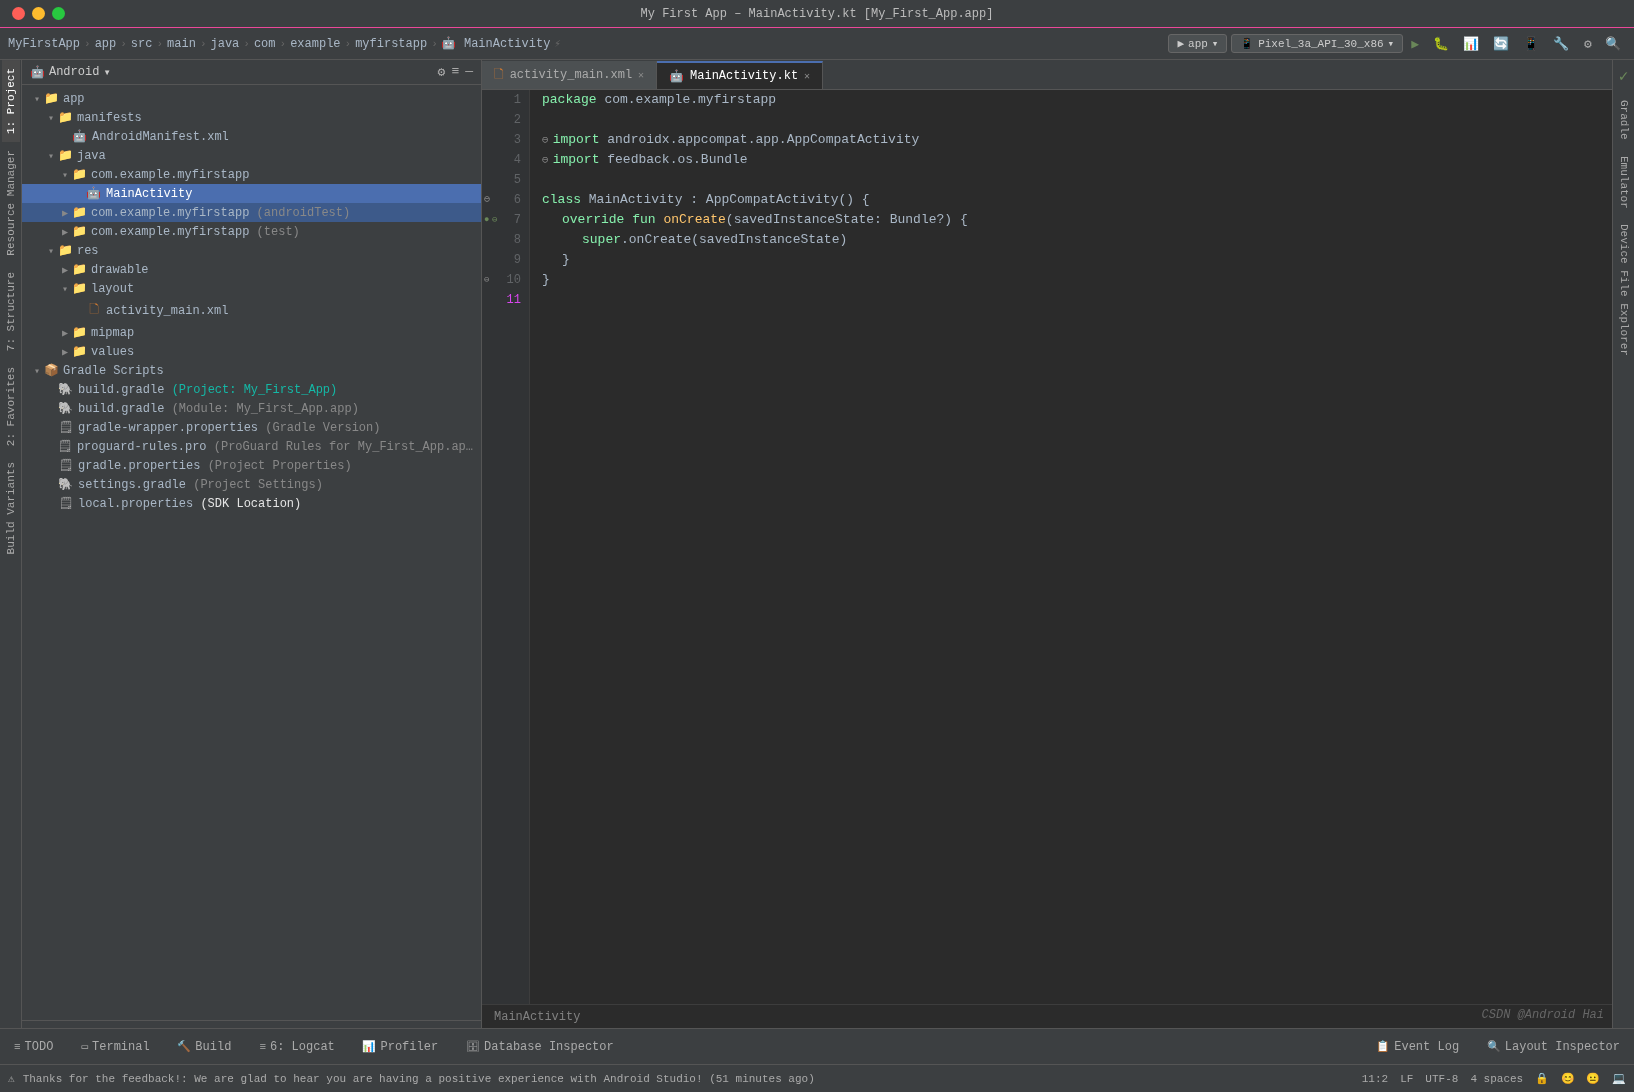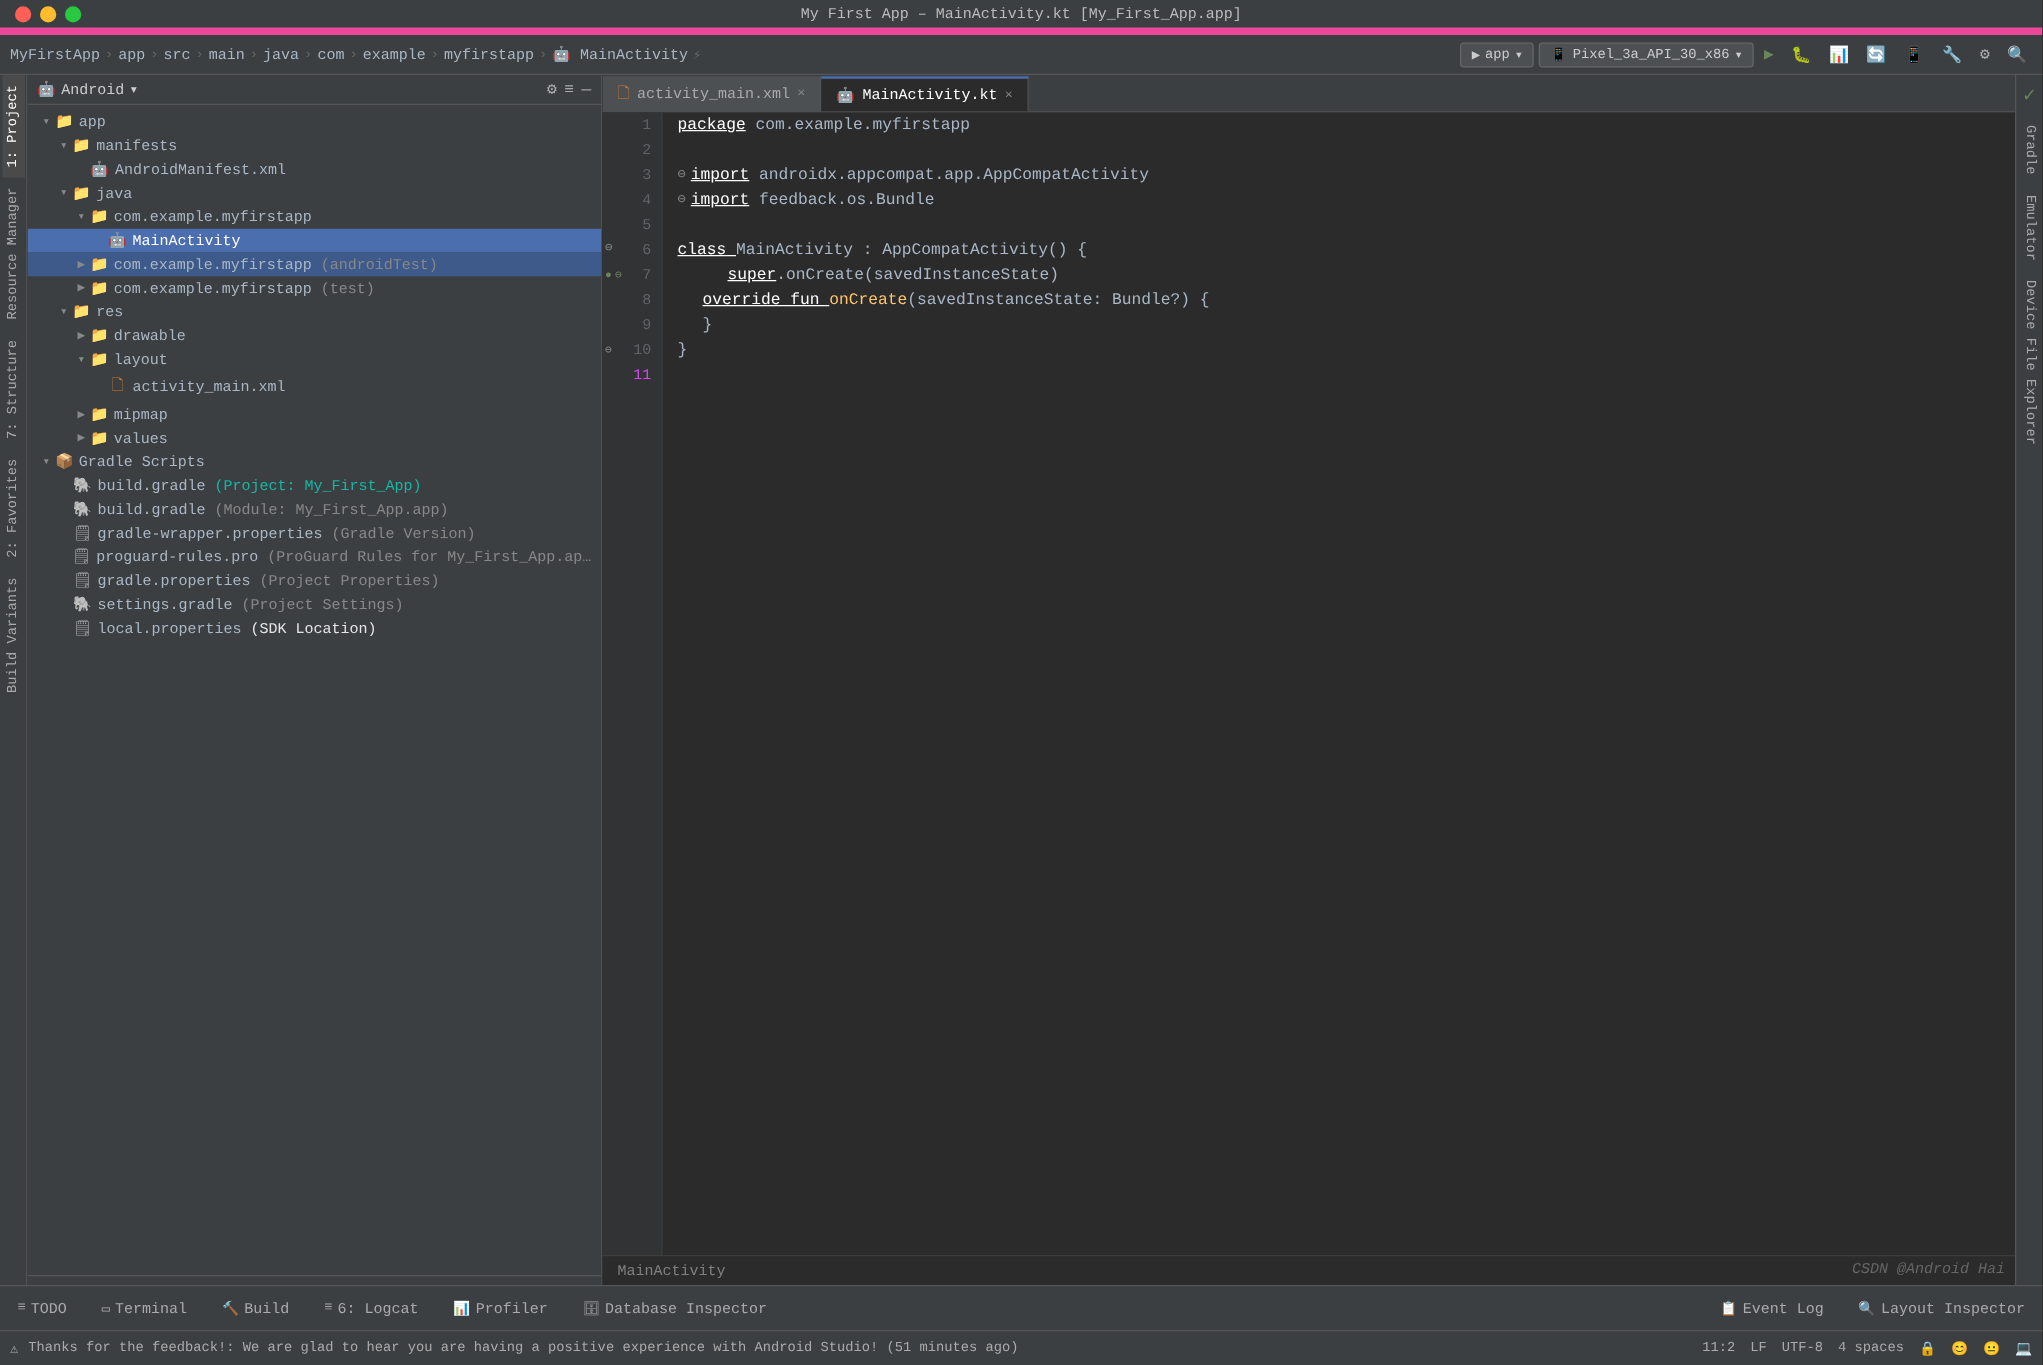--- a/index.html
+++ b/index.html
@@ -16,21 +16,21 @@
     }
 
     
     .title-bar {
       background: #3c3f41;
       height: 28px;
       display: flex;
       align-items: center;
       justify-content: center;
       position: relative;
-      border-bottom: 6px solid #ec4899;
+      border-bottom: 1px solid #ec4899;
       flex-shrink: 0;
     }
     .title-bar-title {
       color: #bbb;
       font-size: 12px;
     }
     .traffic-lights {
       position: absolute;
       left: 12px;
       display: flex;
@@ -283,21 +283,21 @@
       height: 20px;
       line-height: 20px;
       padding-left: 12px;
       white-space: pre;
       font-size: 13px;
       display: flex;
       align-items: center;
     }
 
     
-    .kw { color: #ffffff; text-decoration: underline; }
+    .kw { color: #86efac; }
     .fn { color: #ffc66d; }
     .cls { color: #a9b7c6; }
     .italic { font-style: italic; color: #6a8759; }
     .plain { color: #a9b7c6; }
 
     
     .right-panel-strip {
       width: 22px;
       background: #3c3f41;
       border-left: 1px solid #555;
@@ -705,27 +705,27 @@
           <span style="color:#808080; font-size:11px; margin-right:4px">⊖</span><span class="kw">import</span><span class="plain"> feedback.os.Bundle</span>
         </div>
 
         <div class="code-line">&nbsp;</div>
 
         <div class="code-line">
           <span class="kw">class </span><span class="cls">MainActivity</span><span class="plain"> : </span><span class="cls">AppCompatActivity</span><span class="plain">() {</span>
         </div>
 
         <div class="code-line">
+          <span style="width:20px; display:inline-block"></span>
+          <span class="kw">override fun </span><span class="fn">onCreate</span><span class="plain">(savedInstanceState: Bundle?) {</span>
+        </div>
+
+        <div class="code-line">
           <span style="width:40px; display:inline-block"></span>
           <span class="kw">super</span><span class="plain">.onCreate(savedInstanceState)</span>
-        </div>
-
-        <div class="code-line">
-          <span style="width:20px; display:inline-block"></span>
-          <span class="kw">override fun </span><span class="fn">onCreate</span><span class="plain">(savedInstanceState: Bundle?) {</span>
         </div>
 
 
         <div class="code-line">
           <span style="width:20px; display:inline-block"></span>
           <span class="plain">}</span>
         </div>
 
         <div class="code-line">
           <span class="plain">}</span>

